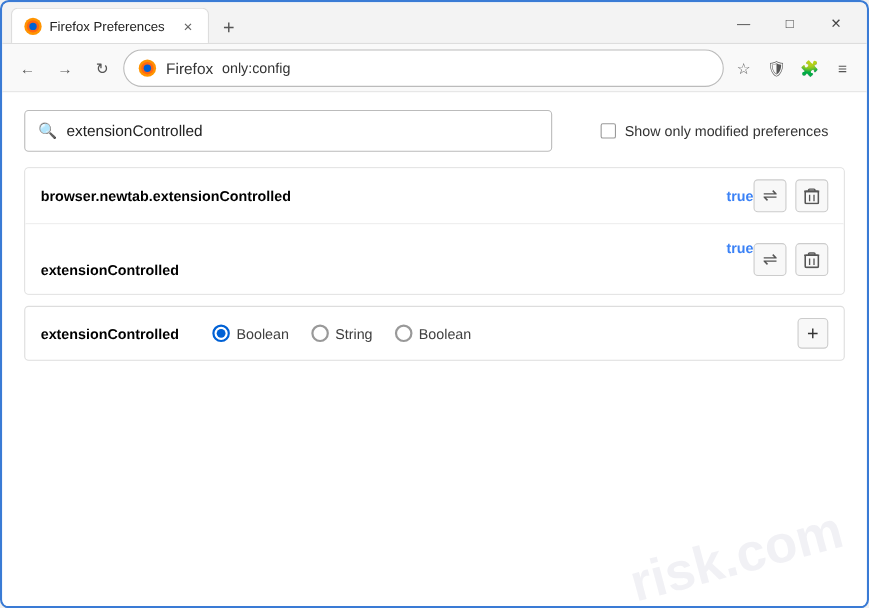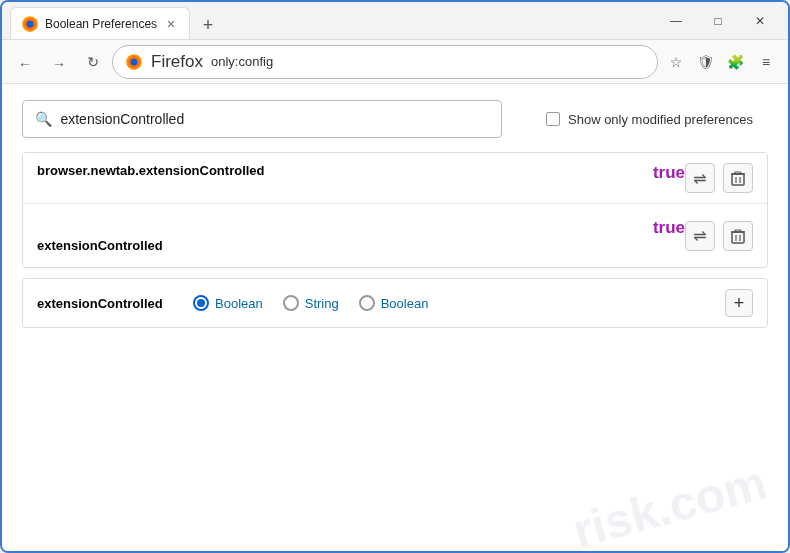--- a/index.html
+++ b/index.html
@@ -138,21 +138,21 @@
       align-items: center;
       background: #fff;
       border: 1px solid #bbb;
       border-radius: 20px;
       padding: 4px 12px;
       gap: 8px;
       height: 34px;
     }
 
     .firefox-text {
-      font-size: 17px;
+      font-size: 14px;
       color: #333;
       font-weight: 500;
     }
 
     .address-url {
       font-size: 13px;
       color: #333;
       flex: 1;
     }
 
@@ -239,39 +239,39 @@
     
     .prefs-table {
       border: 1px solid #ddd;
       border-radius: 4px;
       overflow: hidden;
       margin-bottom: 10px;
     }
 
     .pref-row {
       display: flex;
-      align-items: flex-start;
+      align-items: center;
       padding: 10px 14px;
       border-bottom: 1px solid #e8e8e8;
       background: #fff;
       min-height: 46px;
     }
     .pref-row:last-child { border-bottom: none; }
 
     .pref-name {
       font-size: 13px;
       font-weight: 700;
       color: #000;
       flex: 1;
     }
 
     .pref-value {
-      font-size: 17px;
+      font-size: 13px;
       font-weight: 700;
-      color: #a21caf;
+      color: #3b82f6;
       margin-right: auto;
       padding-left: 8px;
     }
 
     .pref-actions {
       display: flex;
       align-items: center;
       gap: 8px;
       margin-left: auto;
     }
@@ -313,21 +313,21 @@
       align-items: center;
       gap: 20px;
       flex: 1;
     }
 
     .radio-item {
       display: flex;
       align-items: center;
       gap: 6px;
       font-size: 13px;
-      color: #0369a1;
+      color: #404040;
       cursor: pointer;
     }
 
     .radio-outer {
       width: 16px;
       height: 16px;
       border: 2px solid #999;
       border-radius: 50%;
       display: flex;
       align-items: center;
@@ -389,21 +389,21 @@
 
   <div class="title-bar">
     <div class="tab-area">
       <div class="tab">
 
         <svg class="fx-logo" viewBox="0 0 32 32" xmlns="http://www.w3.org/2000/svg">
           <circle cx="16" cy="16" r="14" fill="#ff9400"></circle>
           <circle cx="16" cy="16" r="10" fill="#ff6611"></circle>
           <circle cx="16" cy="16" r="6" fill="#0061d5"></circle>
         </svg>
-        <span class="tab-title">Boolean Preferences</span>
+        <span class="tab-title">Firefox Preferences</span>
         <span class="tab-close">×</span>
       </div>
       <div class="new-tab-btn">+</div>
     </div>
     <div class="window-controls">
       <div class="win-btn">—</div>
       <div class="win-btn">□</div>
       <div class="win-btn close">✕</div>
     </div>
   </div>

